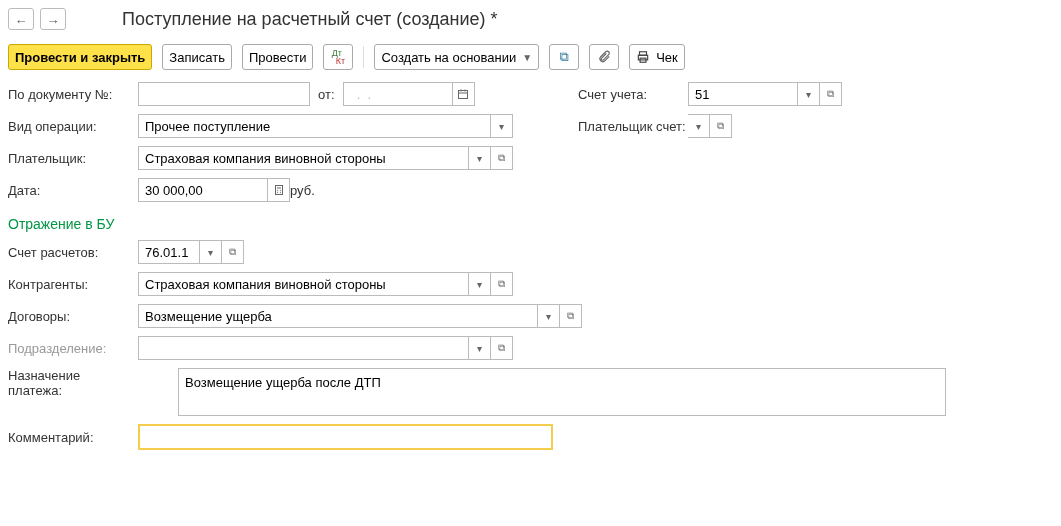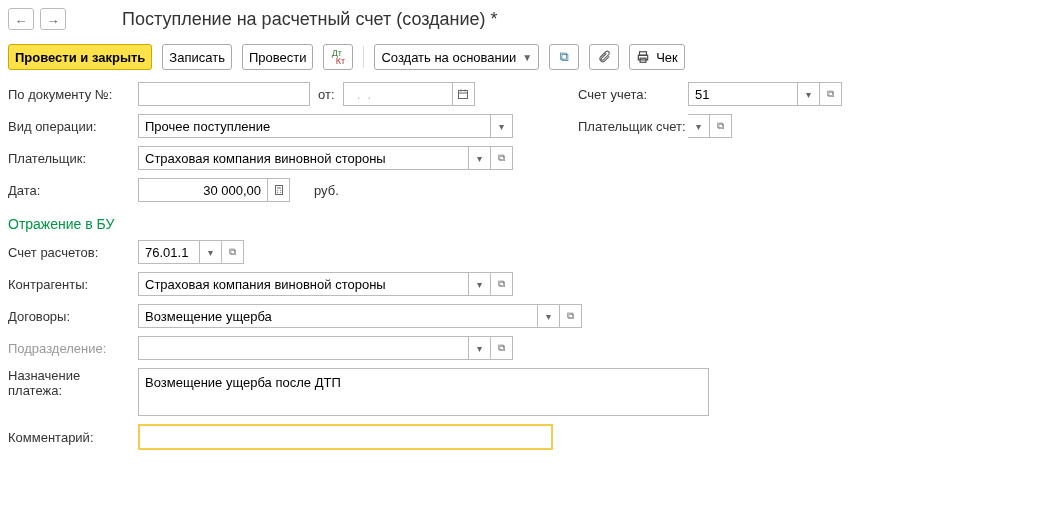--- a/index.html
+++ b/index.html
@@ -70,21 +70,21 @@
     color: #666;
   }
   .section-head { color: #009646; font-size: 14px; margin: 6px 0 8px 0; }
   .textarea {
     border: 1px solid #bbb;
     padding: 6px;
     font-size: 13px;
     font-family: inherit;
     resize: none;
   }
-  .currency { margin-left: 24px; }
+  .currency { margin-left: 0; }
   .dtkt { font-size: 9px; line-height: 8px; text-align: left; }
   .dtkt .dt { color: #3a7d3a; }
   .dtkt .kt { color: #b33; margin-left:4px;}
   svg { display: block; }
 </style>
 </head>
 <body>
 
 <div class="top-nav">
   <div class="nav-btn">
@@ -167,21 +167,21 @@
           </div>
         <div class="mini-btn">
             <span>⧉</span>
           </div>
       </div>
     </div>
 
     <div class="form-row">
       <div class="label">Дата:</div>
       <div class="input-group">
-        <input class="field" style="width: 130px; text-align: right;" value="30 000,00">
+        <input class="field" style="width: 130px; text-align: left;" value="30 000,00">
         <div class="mini-btn">
           <svg width="12" height="12" viewBox="0 0 24 24" fill="none" stroke="#666" stroke-width="2">
               <rect x="5" y="3" width="14" height="18"></rect>
               <line x1="8" y1="8" x2="16" y2="8"></line>
               <circle cx="9" cy="13" r="0.5"></circle>
               <circle cx="15" cy="13" r="0.5"></circle>
               <circle cx="9" cy="17" r="0.5"></circle>
               <circle cx="15" cy="17" r="0.5"></circle>
             </svg>
         </div>
@@ -269,19 +269,19 @@
         <span>⧉</span>
       </div>
   </div>
 </div>
 
 <div class="form-row" style="align-items:flex-start;">
   <div class="label">
     <span>Назначение</span><br>
     <span>платежа:</span>
   </div>
-  <textarea class="textarea" style="width: 571px; height: 48px;">Возмещение ущерба после ДТП</textarea>
+  <textarea class="textarea" style="width: 768px; height: 48px; margin-left: 40px;">Возмещение ущерба после ДТП</textarea>
 </div>
 
 <div class="form-row">
   <div class="label">Комментарий:</div>
   <input class="field field-focus" style="width: 415px; height: 26px;" value="">
 </div>
 
 </body></html>

